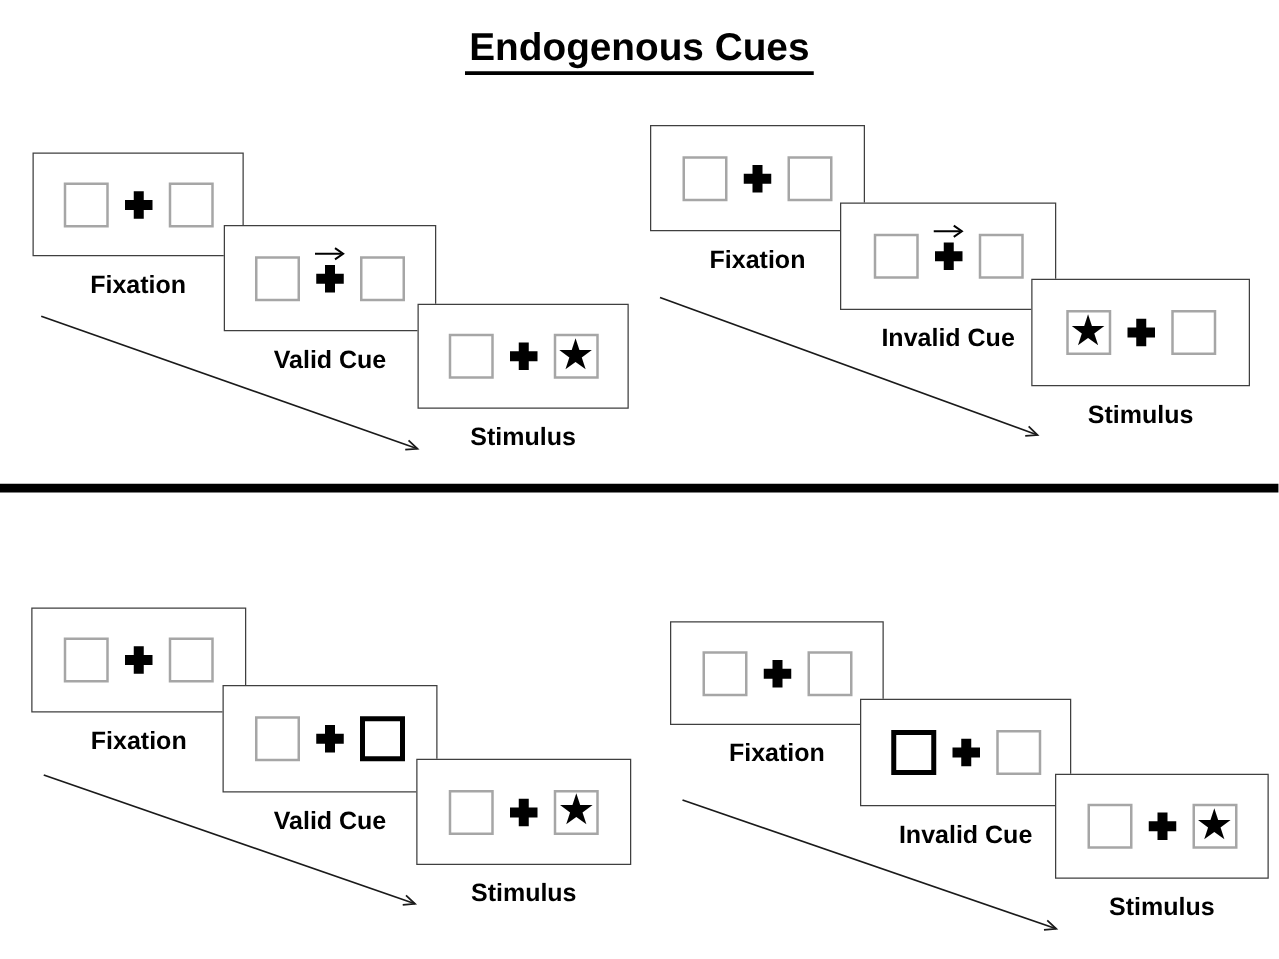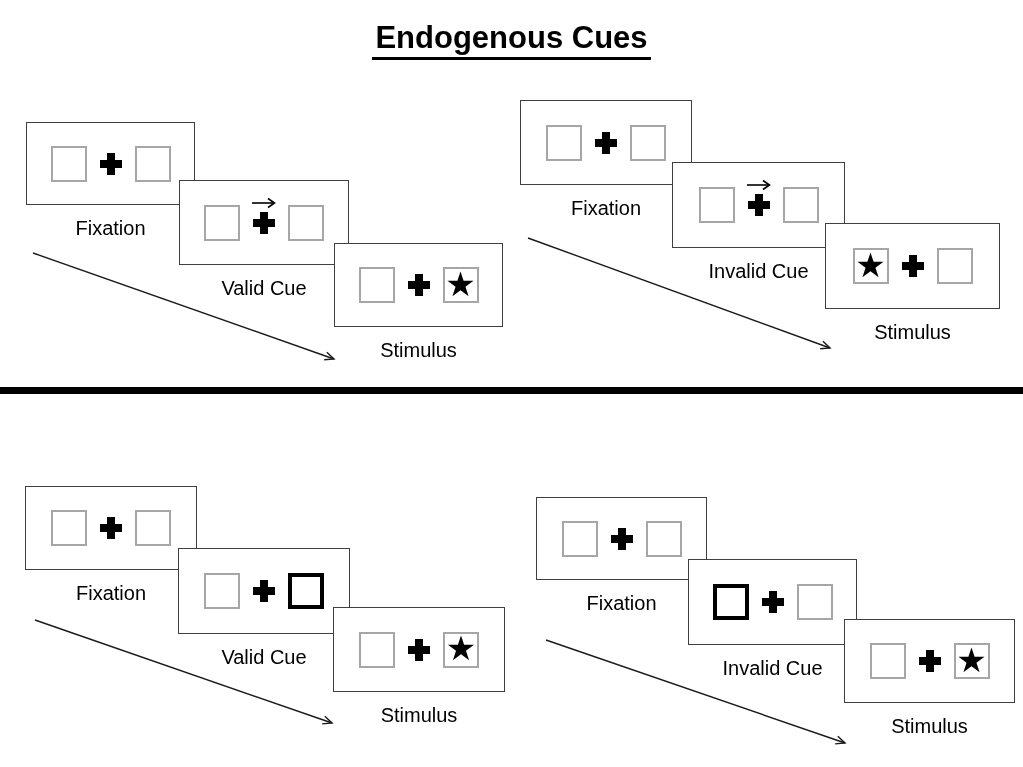--- a/index.html
+++ b/index.html
@@ -31,21 +31,21 @@
   .plus-wrap{position:relative;width:22px;height:22px;flex:0 0 auto;}
   .plus{position:absolute;left:0;top:0;width:22px;height:22px;}
   .plus::before{
     content:"";position:absolute;left:0;top:7px;width:22px;height:8px;background:#000;
   }
   .plus::after{
     content:"";position:absolute;left:7px;top:0;width:8px;height:22px;background:#000;
   }
   .cue-arrow{position:absolute;left:50%;top:-17px;transform:translateX(-50%);}
   .panel-label{
-    position:absolute;text-align:center;font-weight:400;font-size:20px;
+    position:absolute;text-align:center;font-weight:700;font-size:20px;
     line-height:1.0;z-index:3;white-space:nowrap;
   }
 </style>
 </head>
 <body>
 
 <div id="stage">
   <svg id="arrows" width="1023" height="767">
     <defs>
       <marker id="ah" markerWidth="14" markerHeight="12" refX="10" refY="5" orient="auto" markerUnits="userSpaceOnUse">

